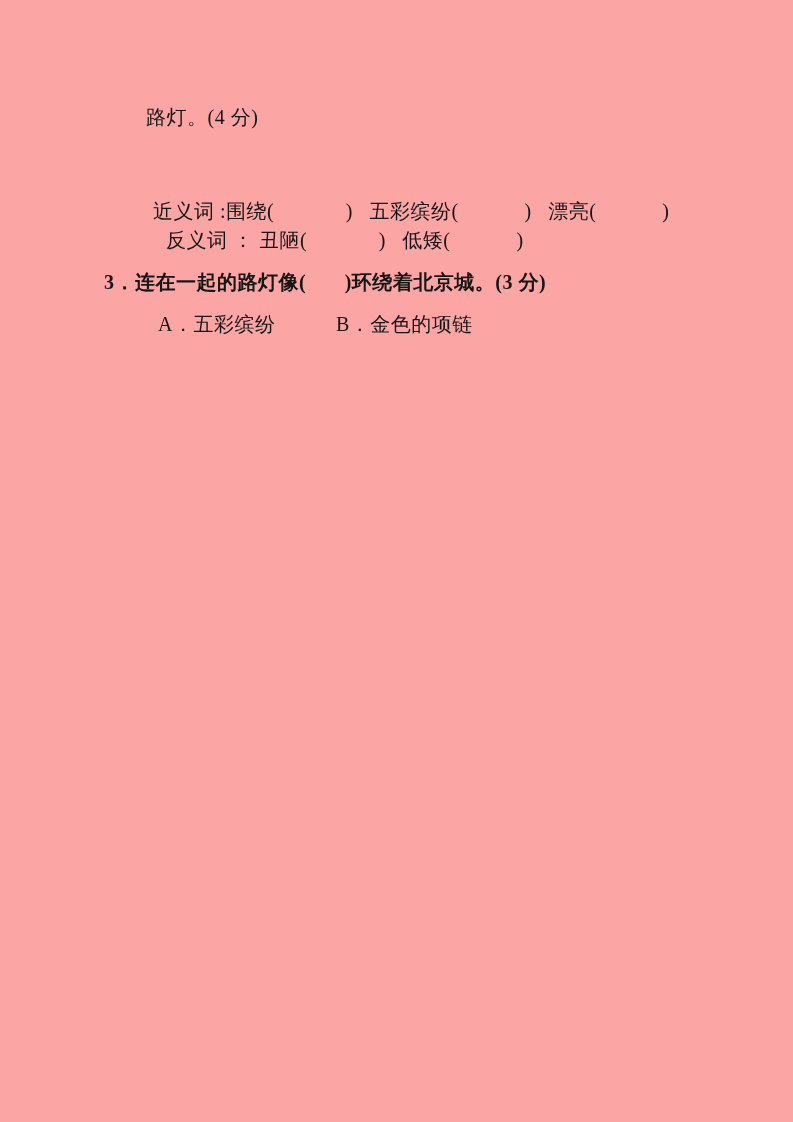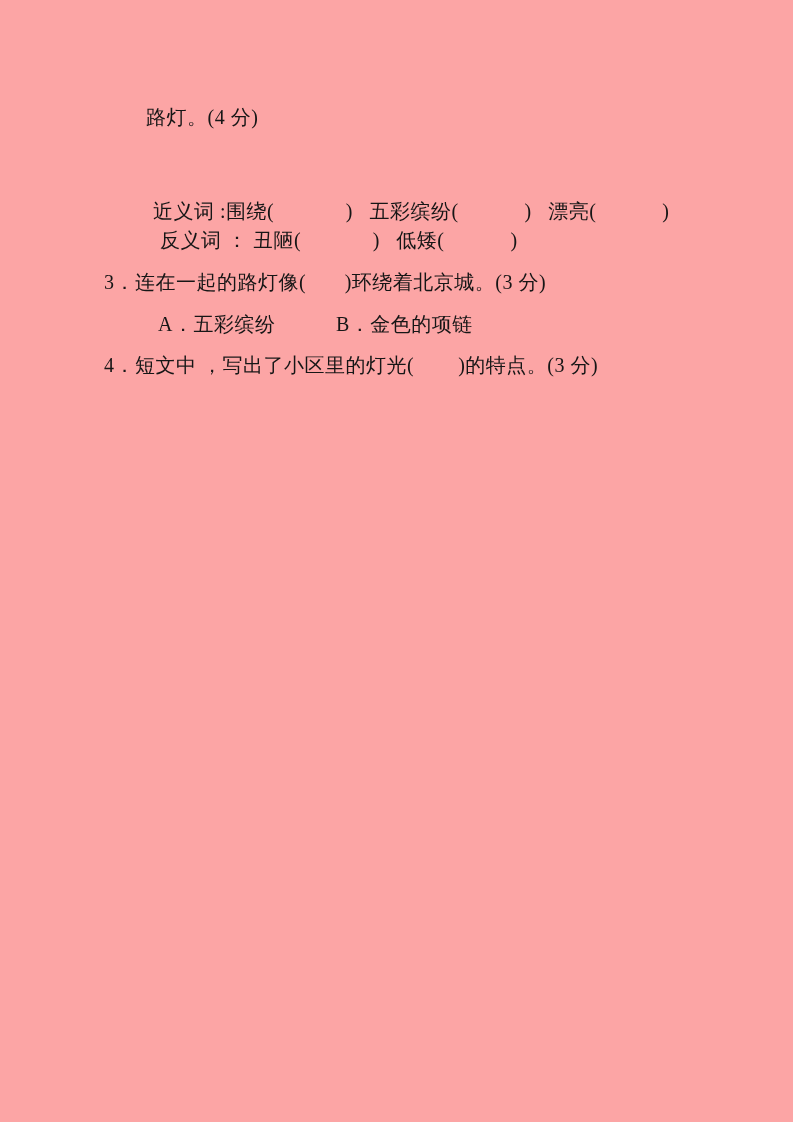--- a/index.html
+++ b/index.html
@@ -19,38 +19,37 @@
     position: absolute;
     font-size: 20px;
     line-height: 24px;
     color: #161616;
     white-space: pre;      
     letter-spacing: 0.5px;
   }
   .l1 { left: 146px; top: 105px; }
   .l2 { left: 104px; top: 145px; }
   .l3 { left: 153px; top: 192px; margin-top: 7px; }
-  .l4 { left: 160px; top: 228px; }
-  .l5 { left: 104px; top: 270px; }
+  .l4 { left: 166px; top: 228px; }
+  .l5 { left: 104px; top: 270px; font-weight: bold; }
   .l6 { left: 158px; top: 312px; }
   .l7 { left: 104px; top: 353px; }
   .l8 { left: 158px; top: 394px; }
 </style>
 </head>
 <body>
 
 <div class="page">
 
   <div class="line l1">路灯。(4 分)</div>
 
 
   <div class="line l3">近义词 :围绕(             )   五彩缤纷(            )   漂亮(            )</div>
 
   <div class="line l4">反义词 ： 丑陋(             )   低矮(            )</div>
 
   <div class="line l5">3．连在一起的路灯像(       )环绕着北京城。(3 分)</div>
 
   <div class="line l6">A．五彩缤纷           B．金色的项链</div>
 
-  <div class="line l7">4．短文中 ，写出了小区里的灯光(        )的特点。(3 分)</div>
 
 
 </div>
 
 </body></html>

